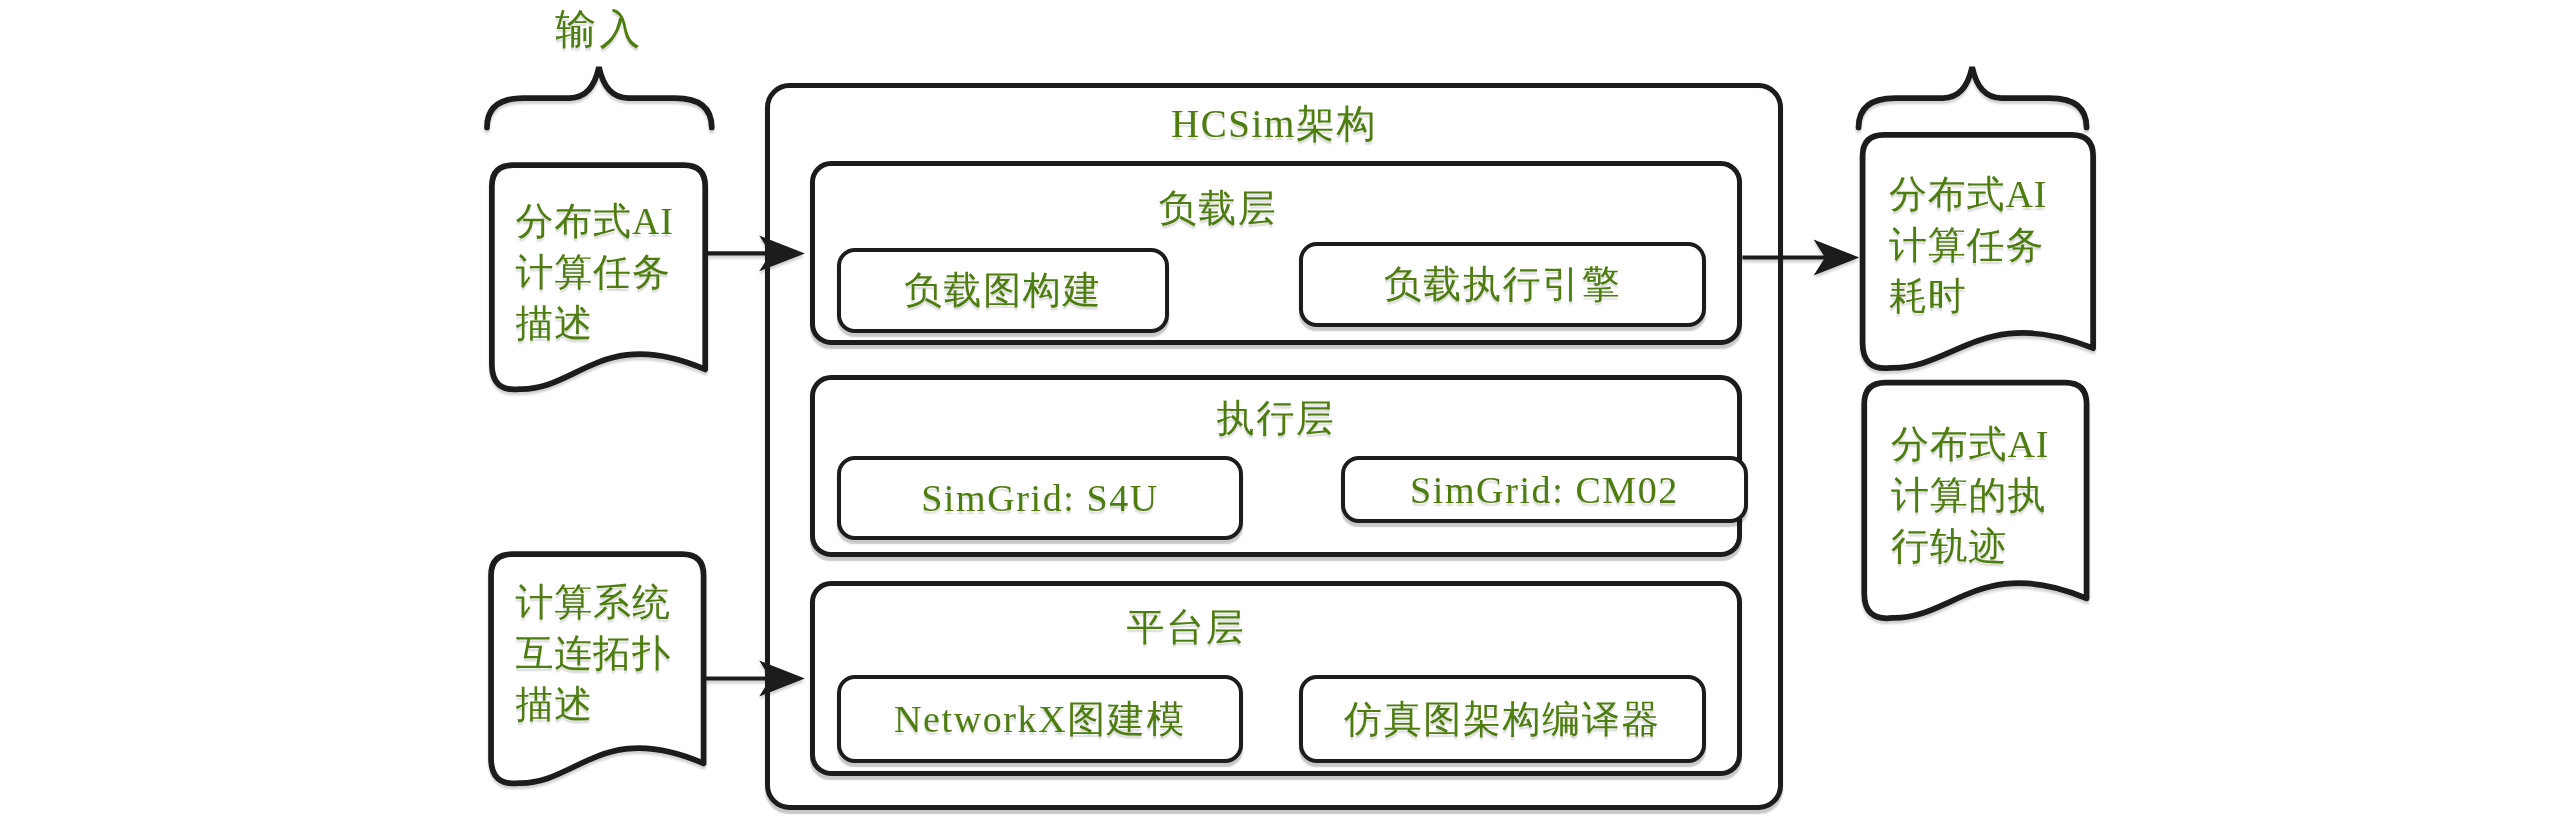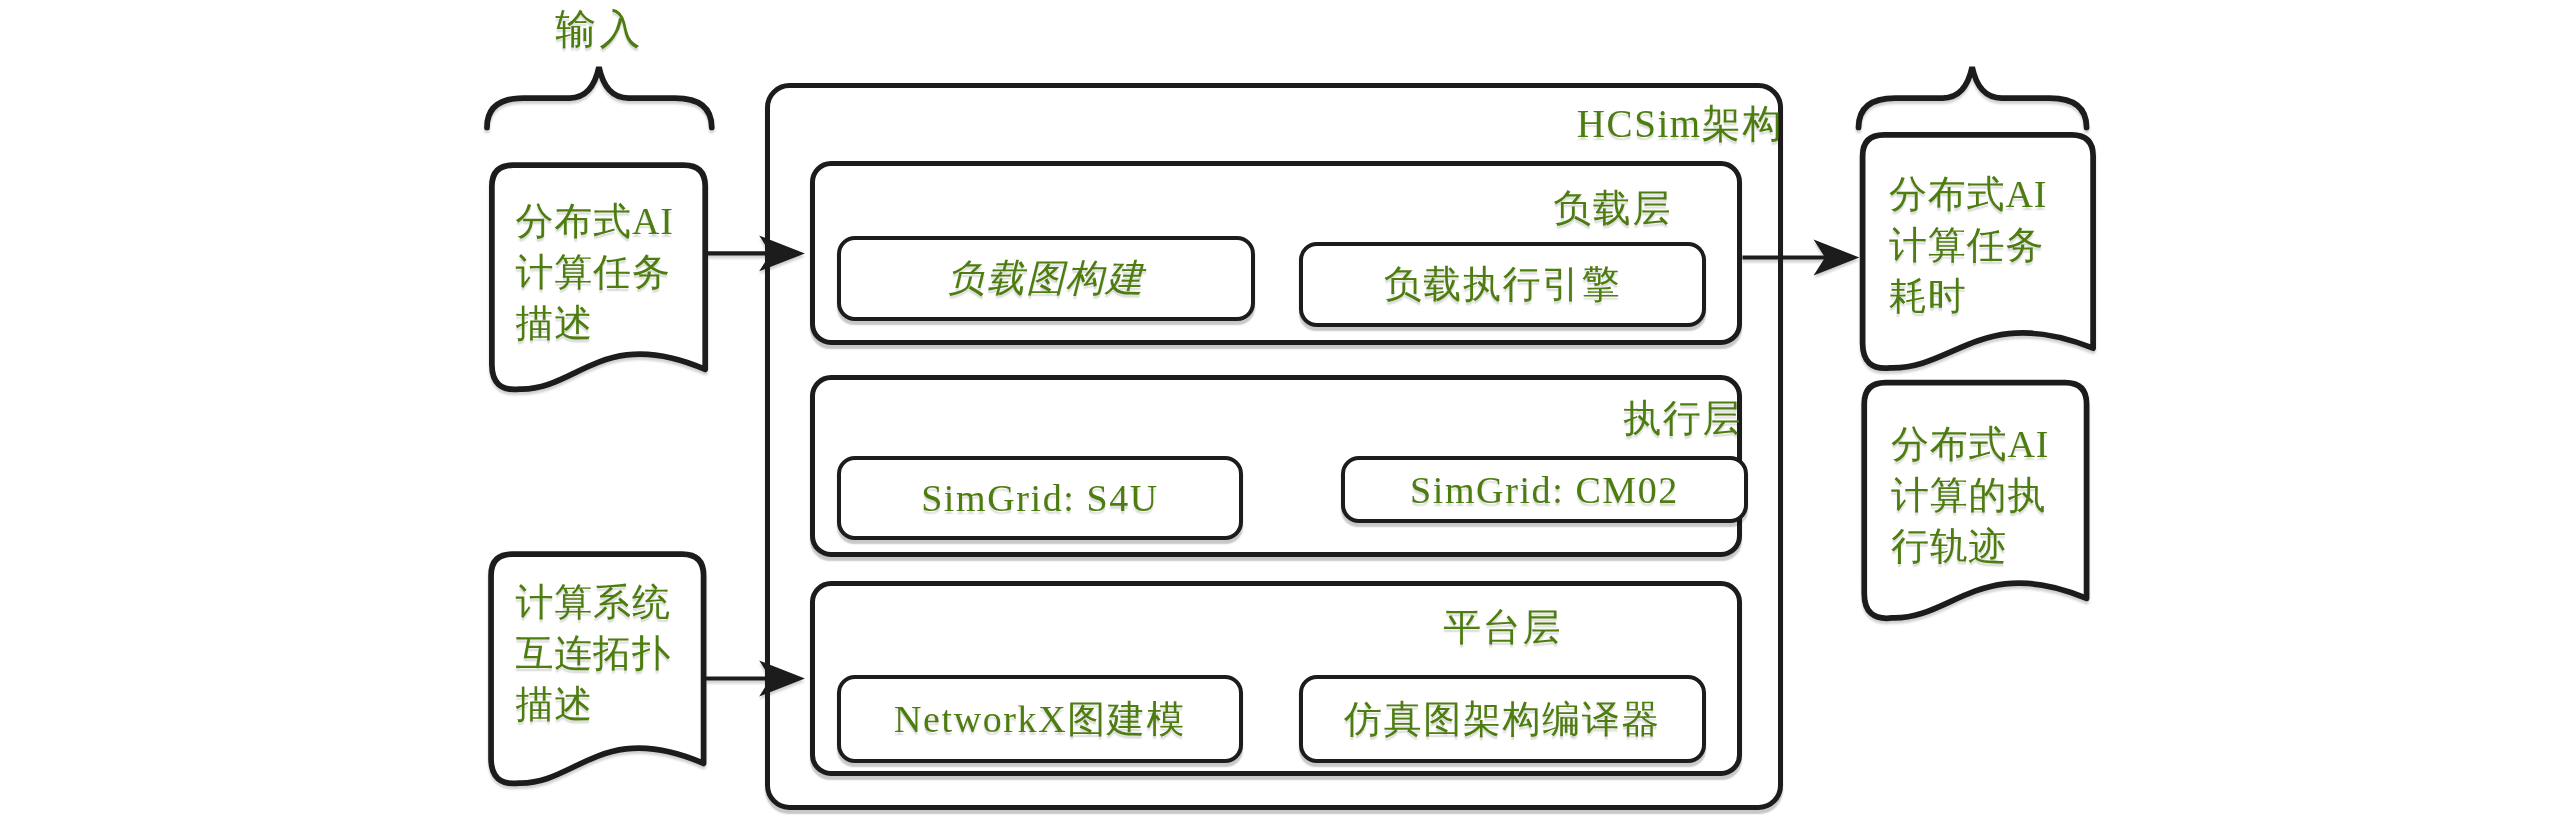--- a/index.html
+++ b/index.html
@@ -44,21 +44,21 @@
     justify-content: center;
   }
   .module-label {
     font-size: 38px;
     letter-spacing: 1.6px;
     white-space: nowrap;
     text-shadow: 0 3.3px 1.6px rgba(0,0,0,0.15);
   }
   .title-text {
     position: absolute;
-    text-align: right;
+    text-align: center;
     font-size: 39px;
     letter-spacing: 1.6px;
     text-shadow: 0 3.3px 1.6px rgba(0,0,0,0.15);
   }
   .layer-title {
     font-size: 38px;
   }
   .section-label {
     position: absolute;
     top: 1.6px;
@@ -122,22 +122,22 @@
 计算任务
 耗时</div>
   <div class="doc-text" style="left:1865px; top:383px; width:222px; height:224px; padding-left:26px;">分布式AI
 计算的执
 行轨迹</div>
 
   <div class="box big-box" style="left:765px; top:83px; width:1018px; height:727px;"></div>
   <div class="title-text" style="left:765px; top:97px; width:1018px;">HCSim架构</div>
 
   <div class="box layer-box" style="left:810px; top:161px; width:932px; height:184px;"></div>
-  <div class="title-text layer-title" style="left:856px; top:183px; width:816px;">负载层</div>
-  <div class="box module" style="left:837px; top:236px; width:418px; height:85px;font-style:italic;">
+  <div class="title-text layer-title" style="left:810px; top:183px; width:816px;">负载层</div>
+  <div class="box module" style="left:837px; top:248px; width:332px; height:85px;">
     <span class="module-label">负载图构建</span>
   </div>
   <div class="box module" style="left:1299px; top:242px; width:407px; height:85px;">
     <span class="module-label">负载执行引擎</span>
   </div>
 
   <div class="box layer-box" style="left:810px; top:375px; width:932px; height:182px;"></div>
   <div class="title-text layer-title" style="left:810px; top:393px; width:932px;">执行层</div>
   <div class="box module" style="left:837px; top:456px; width:406px; height:84px;">
     <span class="module-label">SimGrid: S4U</span>

